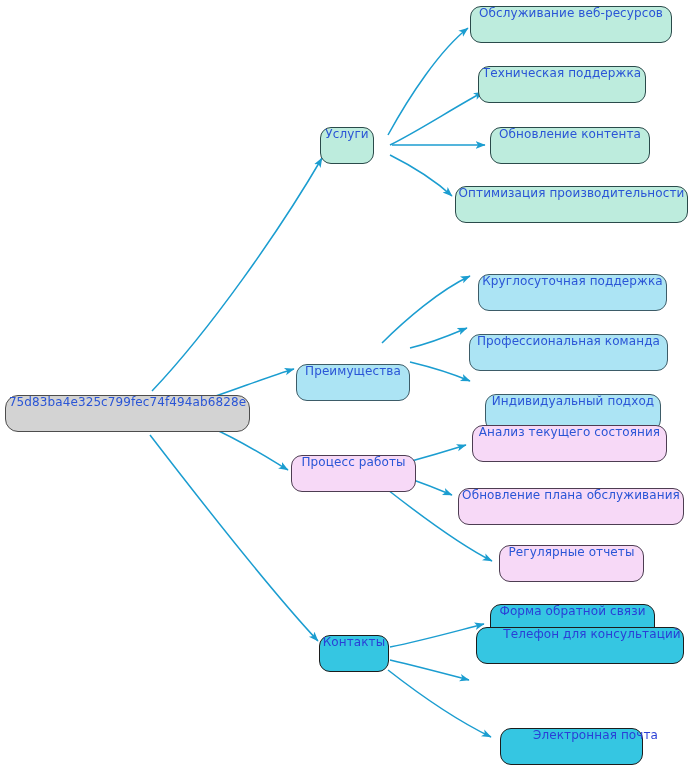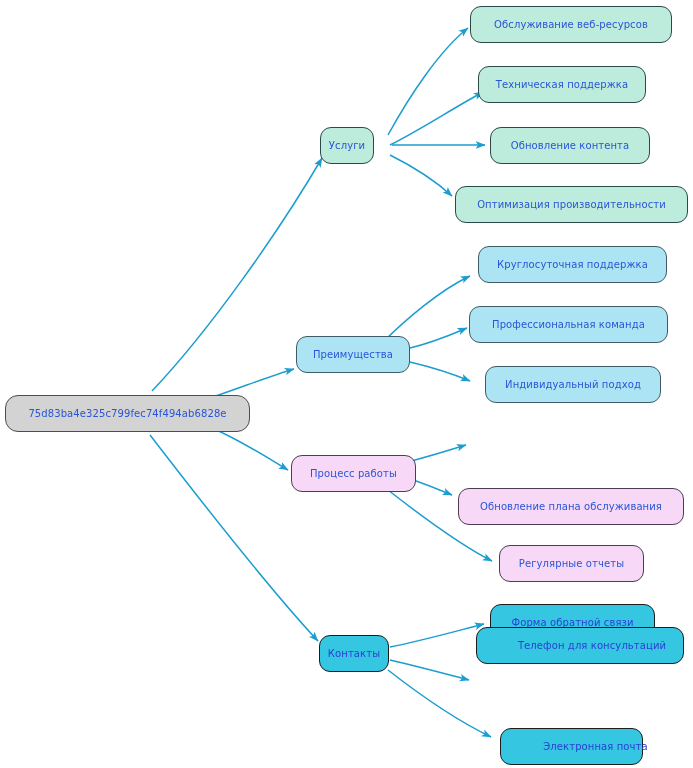--- a/index.html
+++ b/index.html
@@ -24,26 +24,26 @@
     left: 0;
     top: 0;
     width: 693px;
     height: 768px;
     pointer-events: none;
   }
   .node {
     position: absolute;
     box-sizing: border-box;
     display: flex;
-    align-items: center;
+    align-items: flex-start;
     justify-content: center;
     border-radius: 11px;
     border-style: solid;
     border-width: 1.4px;
-    font-size: 10px;
+    font-size: 12px;
     line-height: 1.1;
     white-space: nowrap;
     letter-spacing: 0.1px;
     cursor: pointer;
   }
   .node-label {
     display: block;
     pointer-events: none;
   }
   
@@ -57,20 +57,21 @@
   .node.mint {
     background: #bdecdd;
     border-color: #2a4a4a;
     color: #2a55d6;
   }
   
   .node.lblue {
     background: #ace4f4;
     border-color: #3d5c68;
     color: #2a55d6;
+    margin-top: 28px;
   }
   
   .node.pink {
     background: #f7d9f7;
     border-color: #4d3d52;
     color: #2a55d6;
   }
   
   .node.cyan {
     background: #35c6e2;
@@ -144,20 +145,23 @@
   <div class="node lblue" style="left:469px; top:306px; width:199px; height:37px;">
     <span class="node-label">Профессиональная команда</span>
   </div>
   <div class="node lblue" style="left:485px; top:366px; width:176px; height:37px;">
     <span class="node-label">Индивидуальный подход</span>
   </div>
 
   <div class="node pink" style="left:291px; top:455px; width:125px; height:37px;">
     <span class="node-label">Процесс работы</span>
   </div>
+  <div class="node pink" style="left:472px; top:425px; width:195px; height:37px;">
+    <span class="node-label">Анализ текущего состояния</span>
+  </div>
   <div class="node pink" style="left:458px; top:488px; width:226px; height:37px;">
     <span class="node-label">Обновление плана обслуживания</span>
   </div>
   <div class="node pink" style="left:499px; top:545px; width:145px; height:37px;">
     <span class="node-label">Регулярные отчеты</span>
   </div>
 
   <div class="node cyan" style="left:319px; top:635px; width:70px; height:37px;">
     <span class="node-label">Контакты</span>
   </div>

